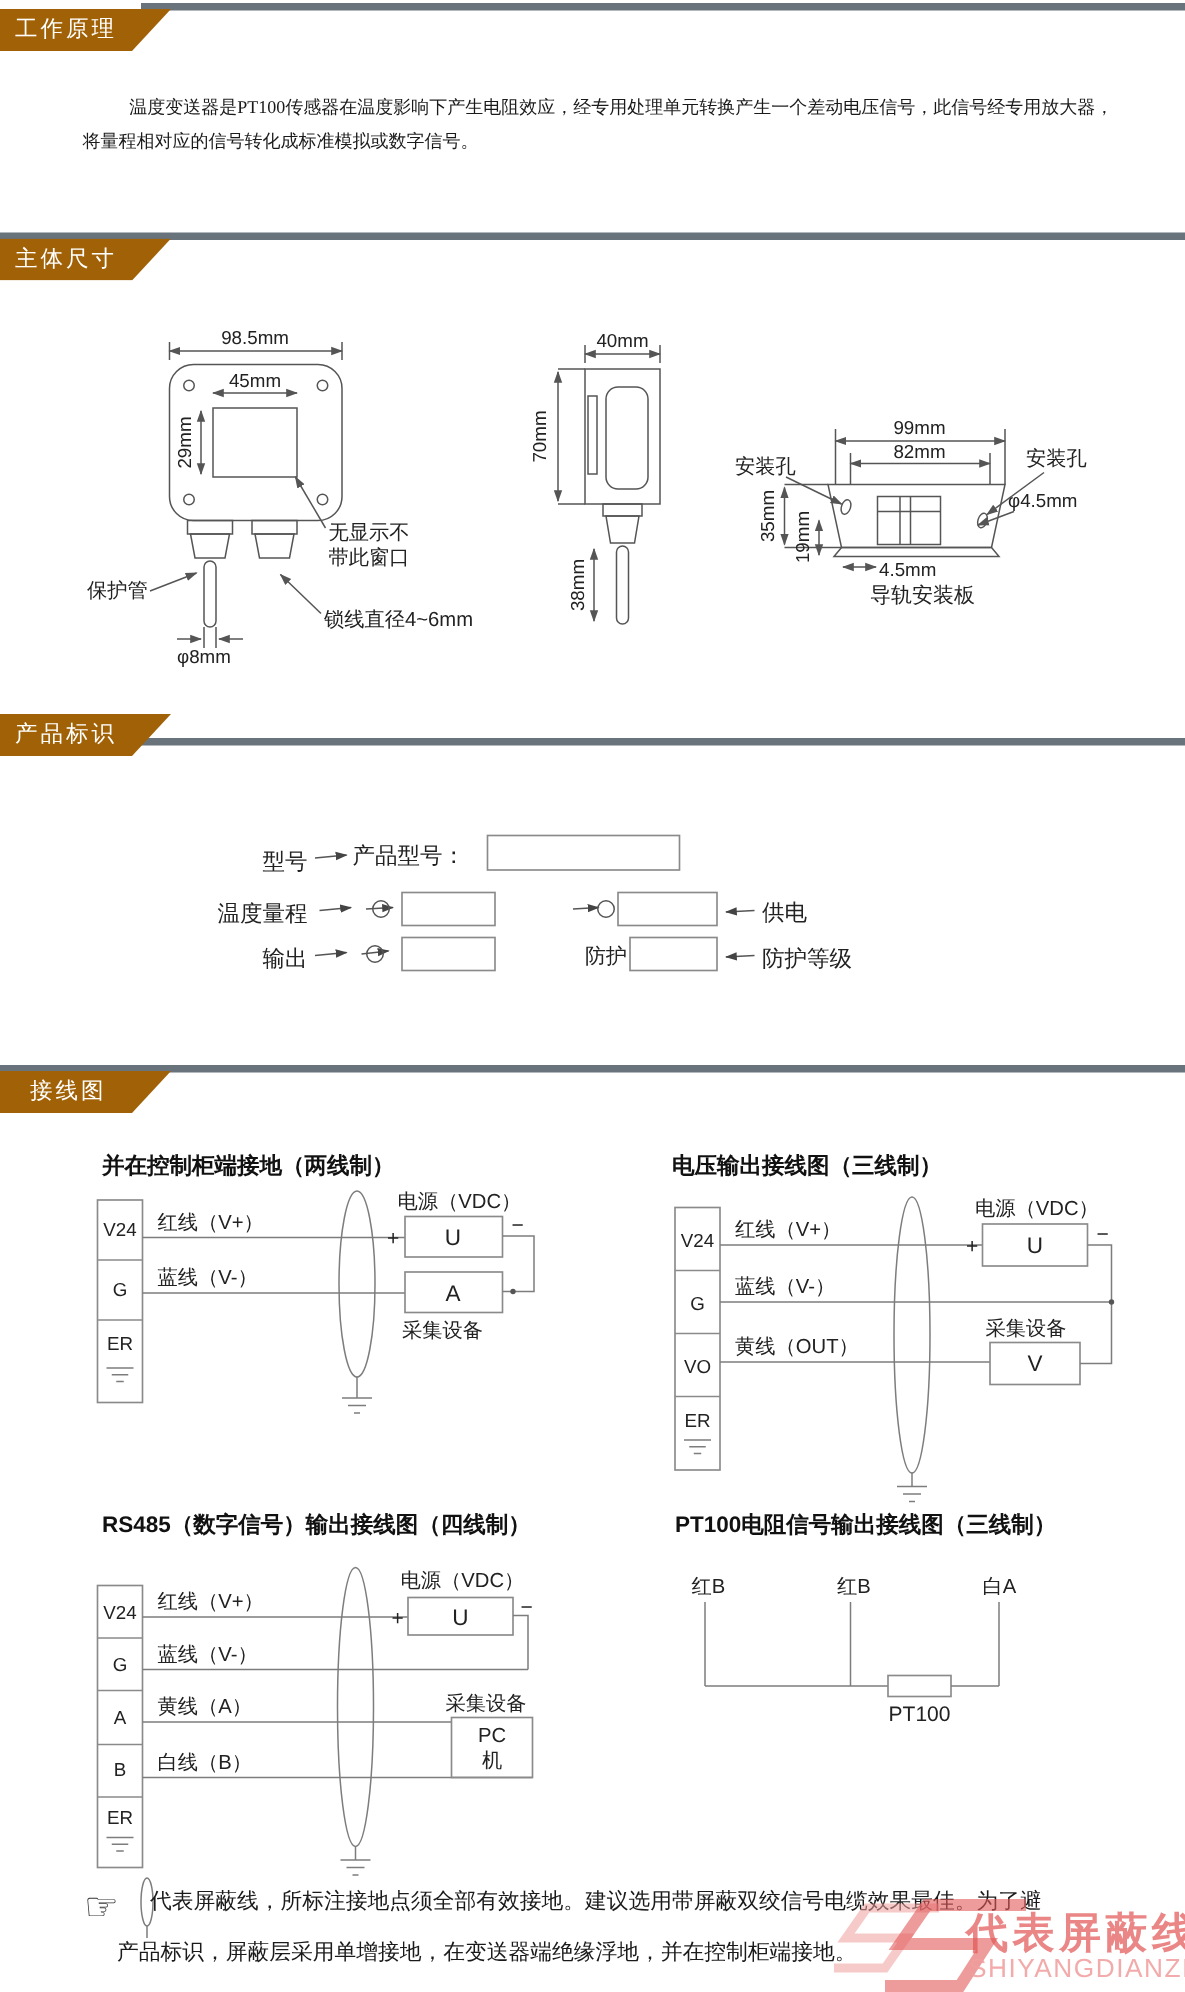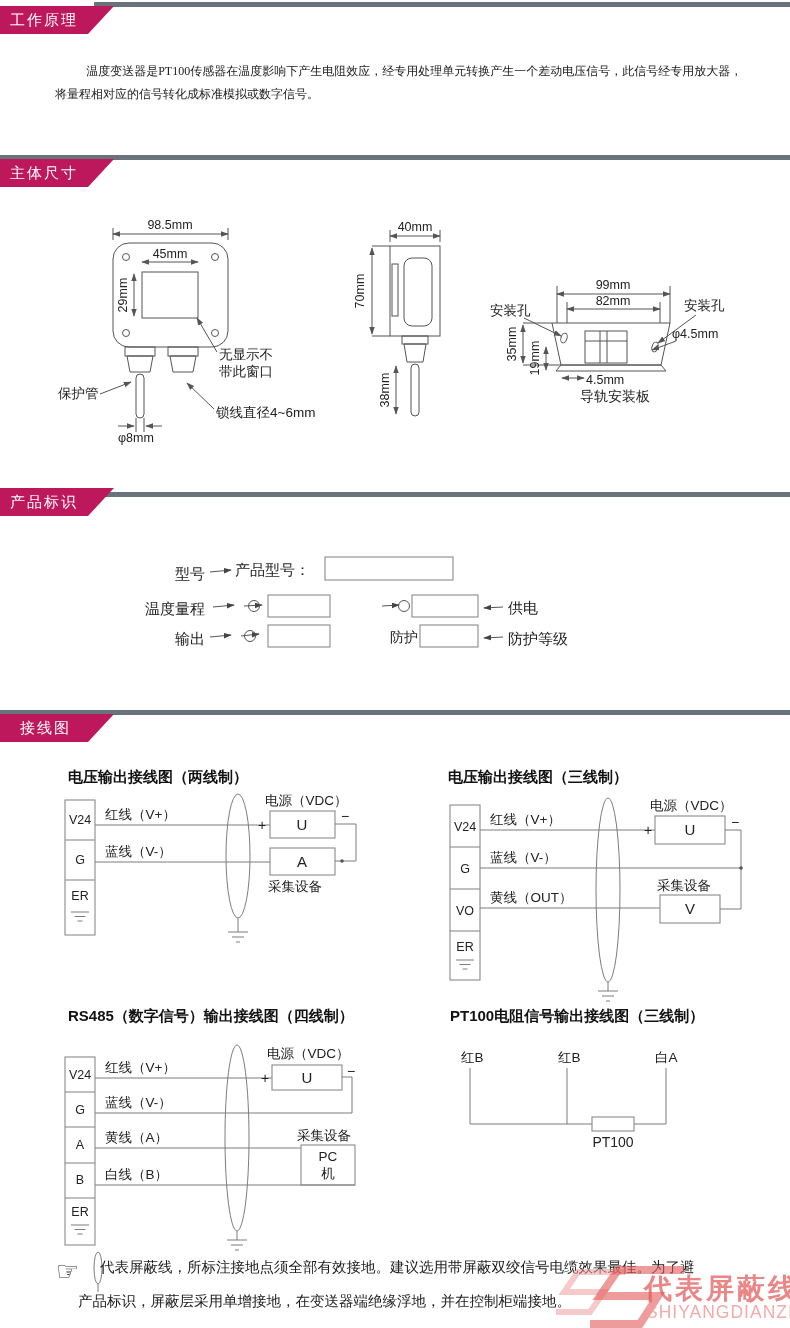--- a/index.html
+++ b/index.html
@@ -1,19 +1,19 @@
 <!DOCTYPE html>
 <html><head>
 <meta charset="utf-8">
 <style>
   html,body{margin:0;padding:0;}
   body{width:790px;height:1328px;position:relative;background:#fff;
        font-family:"Liberation Sans","DejaVu Sans",sans-serif;color:#222;overflow:hidden;}
   .hline{position:absolute;height:5px;background:#68737c;}
-  .tab{position:absolute;width:114px;height:28px;background:#be185d;color:#fff;
+  .tab{position:absolute;width:114px;height:28px;background:#a16207;color:#fff;
        font-size:15px;line-height:28px;padding-left:10px;letter-spacing:2px;
        clip-path:polygon(0 0,100% 0,calc(100% - 26px) 100%,0 100%);box-sizing:border-box;}
   .para{position:absolute;left:55px;top:60px;width:690px;font-size:12px;line-height:1.9;
         color:#1a1a1a;text-indent:2.6em;font-family:"Liberation Serif","DejaVu Serif",serif;}
   .dtitle{position:absolute;font-size:15px;font-weight:bold;color:#111;white-space:nowrap;}
   svg{position:absolute;overflow:visible;}
   svg text{font-family:"Liberation Sans","DejaVu Sans",sans-serif;fill:#222;}
   .ln{stroke:#7d7d7d;fill:none;stroke-width:1;}
   .bx{stroke:#8a8a8a;fill:none;stroke-width:1.1;}
   .dm{stroke:#555;fill:none;stroke-width:1;}
@@ -128,21 +128,21 @@
       <text class="t12 mid" transform="rotate(-90 516 134)" x="516" y="134">35mm</text>
       <line class="dm" x1="546" y1="137" x2="546" y2="160" marker-start="url(#dma)" marker-end="url(#dma)"></line>
       <text class="t12 mid" transform="rotate(-90 539 148)" x="539" y="148">19mm</text>
       <line class="dm" x1="562" y1="168" x2="584" y2="168" marker-start="url(#dma)" marker-end="url(#dma)"></line>
       <text class="t12" x="586" y="174">4.5mm</text>
       <text class="t14" x="580" y="191">导轨安装板</text>
     </g>
   </svg>
 
   <div class="hline" style="left:0;top:492px;width:790px;"></div>
-  <div class="tab" style="top:488px;"><span>产品标识</span></div>
+  <div class="tab" style="top:476px;"><span>产品标识</span></div>
 
   <svg style="left:0;top:545px;" width="790" height="125" viewBox="0 0 790 125">
     <defs>
       <marker id="mka" viewBox="0 0 10 10" refX="9" refY="5" markerWidth="8" markerHeight="8" orient="auto">
         <path d="M0 1.5 L10 5 L0 8.5 z" fill="#444"></path>
       </marker>
     </defs>
     <text class="t15" x="175" y="34">型号</text>
     <line class="dm" x1="210" y1="27" x2="231" y2="25" marker-end="url(#mka)"></line>
     <text class="t15" x="235" y="30">产品型号：</text>
@@ -164,21 +164,21 @@
     <rect class="bx" x="268" y="80" width="62" height="22"></rect>
     <text class="t14" x="390" y="97">防护</text>
     <rect class="bx" x="420" y="80" width="58" height="22"></rect>
     <line class="dm" x1="503" y1="92" x2="484" y2="93" marker-end="url(#mka)"></line>
     <text class="t15" x="508" y="99">防护等级</text>
   </svg>
 
   <div class="hline" style="left:0;top:710px;width:790px;"></div>
   <div class="tab" style="top:714px;padding-left:20px;"><span>接线图</span></div>
 
-  <div class="dtitle" style="left:68px;top:768px;">电压输出接线图（两线制）</div>
+  <div class="dtitle" style="left:68px;top:768px;">并在控制柜端接地（两线制）</div>
   <div class="dtitle" style="left:448px;top:768px;">电压输出接线图（三线制）</div>
   <div class="dtitle" style="left:68px;top:1007px;">RS485（数字信号）输出接线图（四线制）</div>
   <div class="dtitle" style="left:450px;top:1007px;">PT100电阻信号输出接线图（三线制）</div>
 
   <svg style="left:60px;top:790px;" width="330" height="165" viewBox="0 0 330 165">
     <rect class="bx" x="5" y="10" width="30" height="135"></rect>
     <line class="bx" x1="5" y1="50" x2="35" y2="50"></line>
       <line class="bx" x1="5" y1="90" x2="35" y2="90"></line>
     <text class="t12 mid" x="20" y="34">V24</text>
     <text class="t12 mid" x="20" y="74">G</text>

